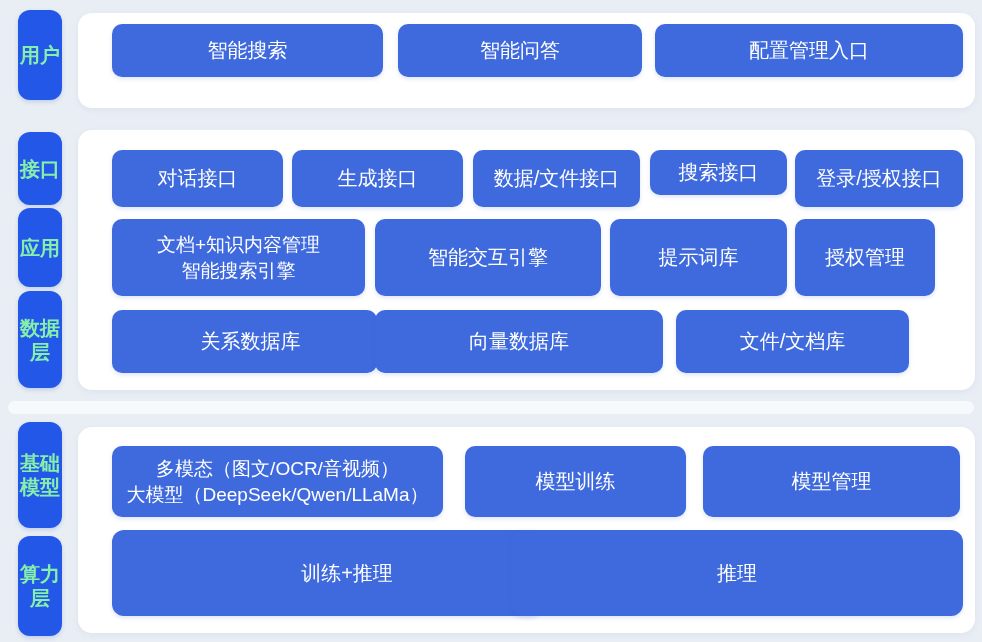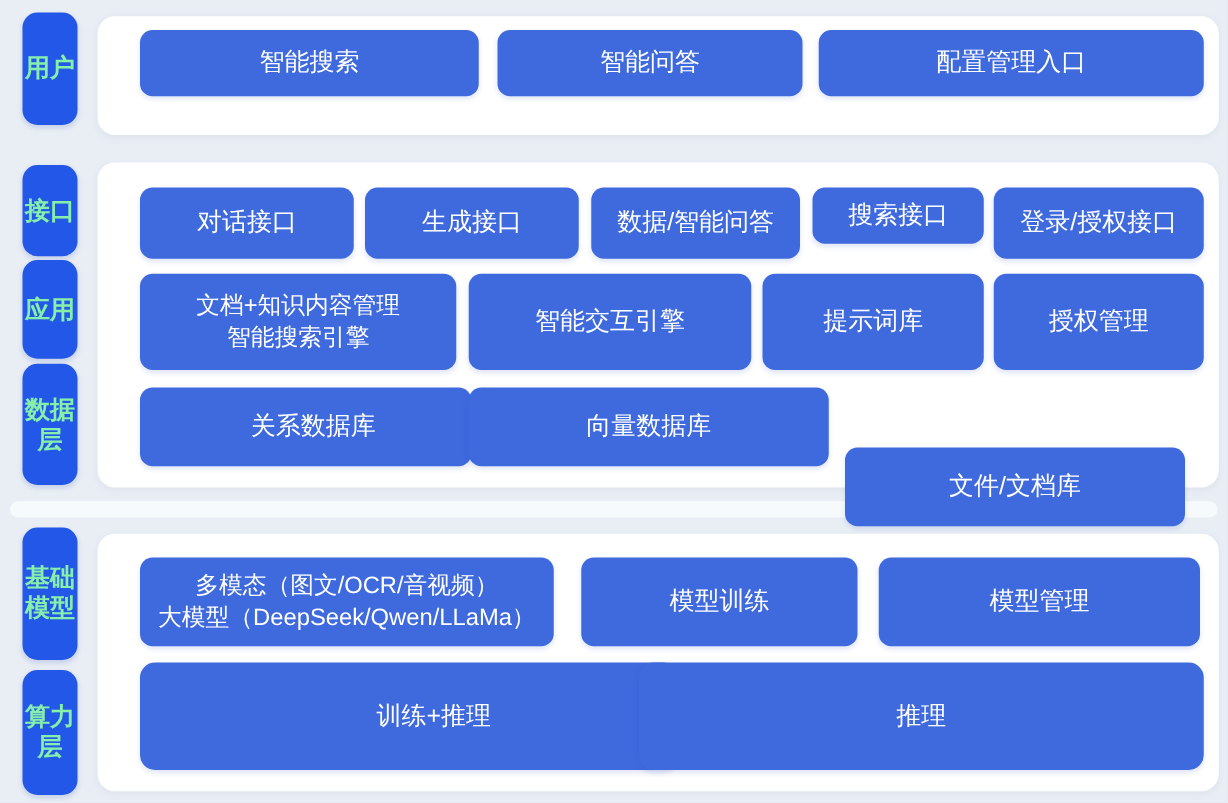--- a/index.html
+++ b/index.html
@@ -76,35 +76,35 @@
   <div class="side-label" style="top:291px;height:97px;">数据层</div>
   <div class="side-label" style="top:422px;height:106px;">基础模型</div>
   <div class="side-label" style="top:536px;height:100px;">算力层</div>
 
   <div class="blk" style="left:112px;top:24px;width:271px;height:53px;">智能搜索</div>
   <div class="blk" style="left:398px;top:24px;width:244px;height:53px;">智能问答</div>
   <div class="blk" style="left:655px;top:24px;width:308px;height:53px;">配置管理入口</div>
 
   <div class="blk" style="left:112px;top:150px;width:171px;height:57px;">对话接口</div>
   <div class="blk" style="left:292px;top:150px;width:171px;height:57px;">生成接口</div>
-  <div class="blk" style="left:473px;top:150px;width:167px;height:57px;">数据/智能问答</div>
+  <div class="blk" style="left:473px;top:150px;width:167px;height:57px;">数据/文件接口</div>
   <div class="blk" style="left:650px;top:150px;width:137px;height:45px;">搜索接口</div>
   <div class="blk" style="left:795px;top:150px;width:168px;height:57px;">登录/授权接口</div>
 
   <div class="blk small-text" style="left:112px;top:219px;width:253px;height:77px;">
     <span>文档+知识内容管理</span>
     <span>智能搜索引擎</span>
   </div>
   <div class="blk" style="left:375px;top:219px;width:226px;height:77px;">智能交互引擎</div>
   <div class="blk" style="left:610px;top:219px;width:177px;height:77px;">提示词库</div>
-  <div class="blk" style="left:795px;top:219px;width:168px;height:77px;">授权管理</div>
+  <div class="blk" style="left:795px;top:219px;width:140px;height:77px;">授权管理</div>
 
   <div class="blk" style="left:112px;top:310px;width:253px;height:63px;padding-left:12px;">关系数据库</div>
   <div class="blk" style="left:375px;top:310px;width:288px;height:63px;">向量数据库</div>
-  <div class="blk" style="left:676px;top:310px;width:272px;height:63px;margin-top:48px;">文件/文档库</div>
+  <div class="blk" style="left:676px;top:310px;width:233px;height:63px;">文件/文档库</div>
 
   <div class="blk small-text" style="left:112px;top:446px;width:331px;height:71px;">
     <span>多模态（图文/OCR/音视频）</span>
     <span>大模型（DeepSeek/Qwen/LLaMa）</span>
   </div>
   <div class="blk" style="left:465px;top:446px;width:221px;height:71px;">模型训练</div>
   <div class="blk" style="left:703px;top:446px;width:257px;height:71px;">模型管理</div>
 
   <div class="blk big" style="left:112px;top:530px;width:390px;height:86px;padding-left:40px;">训练+推理</div>
   <div class="blk big" style="left:511px;top:530px;width:452px;height:86px;">推理</div>

